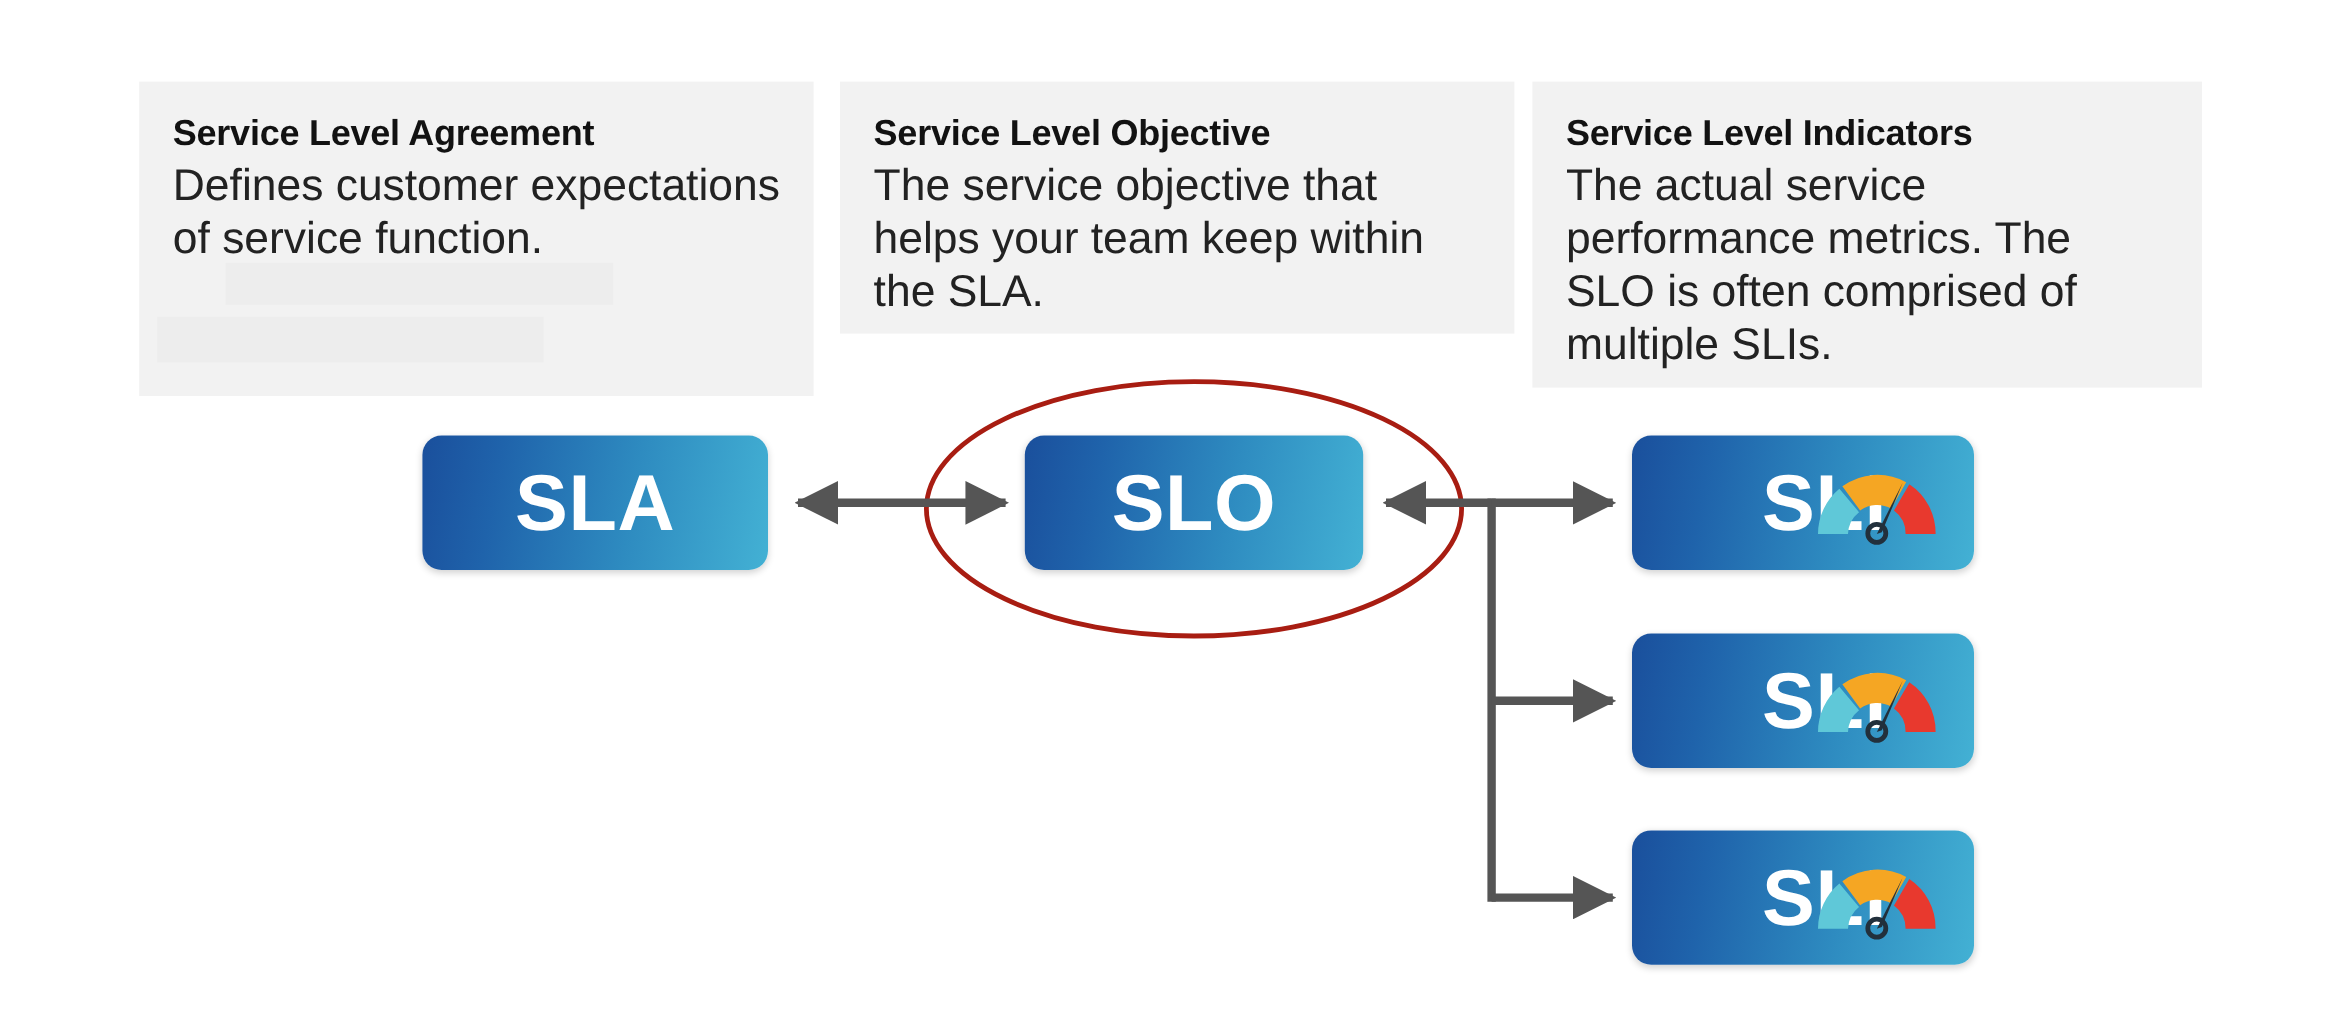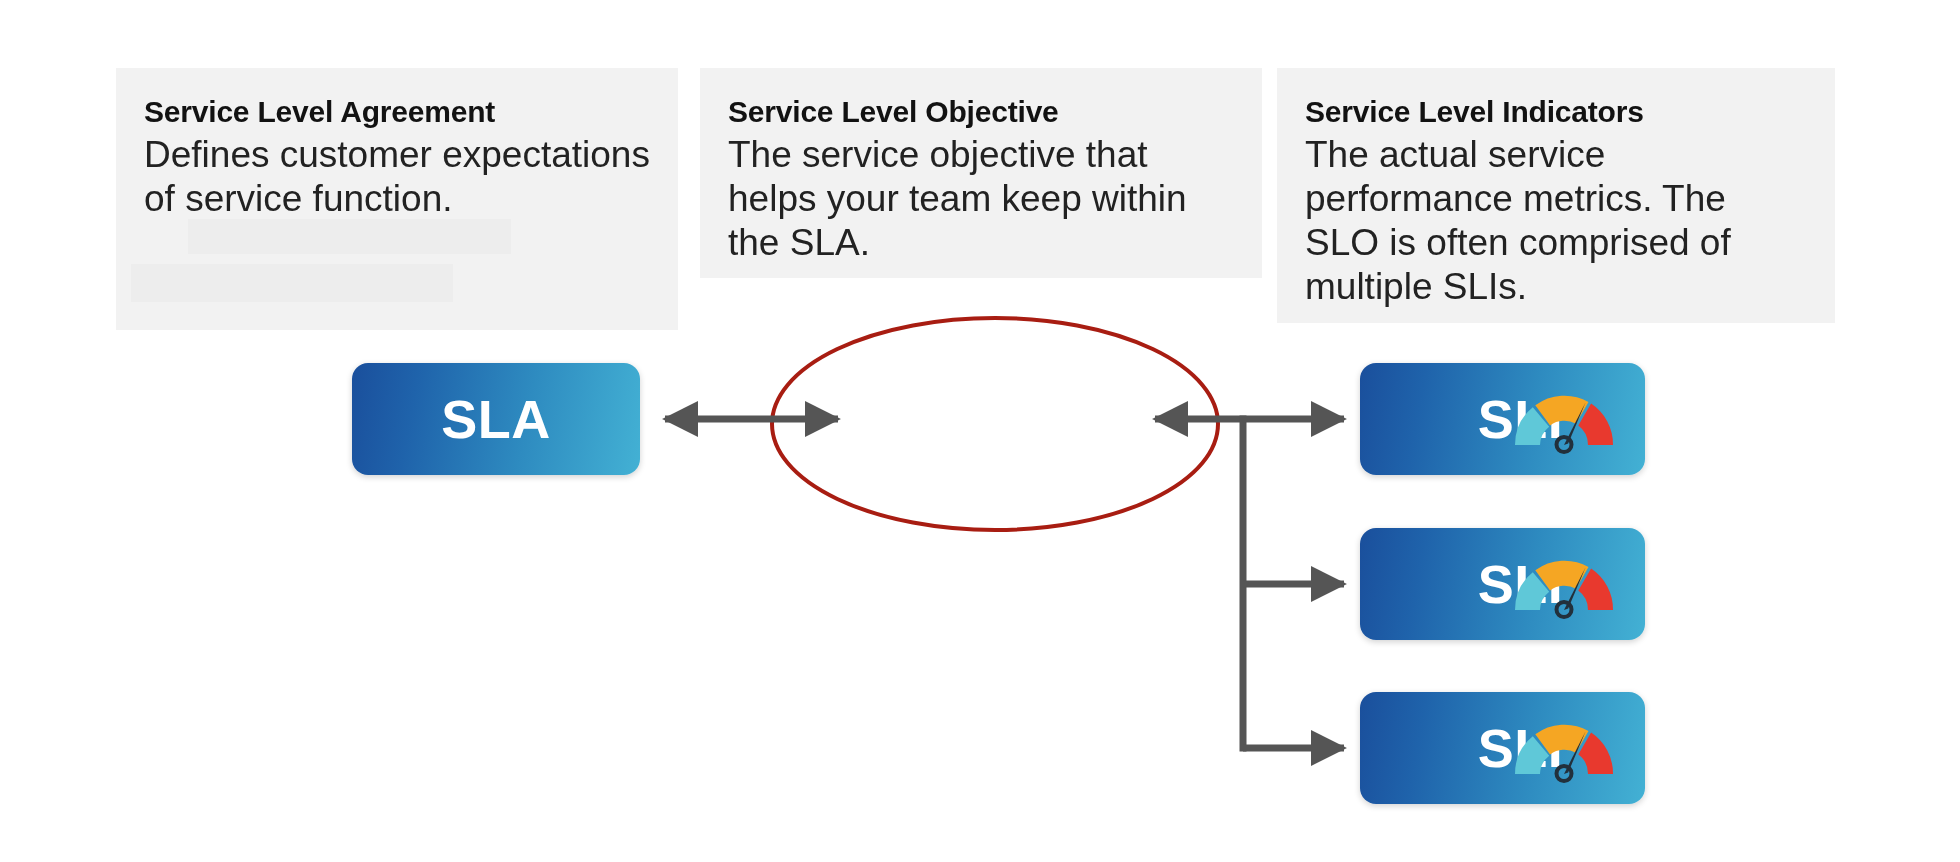--- a/index.html
+++ b/index.html
@@ -64,21 +64,21 @@
     border-radius: 16px;
     background: linear-gradient(100deg, #1a4f9c 0%, #1f63ab 22%, #2e8bc0 60%, #43b1d4 100%);
     box-shadow: 0 2px 6px rgba(0,0,0,0.18);
     display: flex;
     align-items: center;
     box-sizing: border-box;
   }
   .gbox .gbox-label {
     color: #ffffff;
     font-weight: bold;
-    font-size: 54px;
+    font-size: 66px;
     letter-spacing: 0.5px;
     line-height: 1;
   }
 
   #box-sla { left: 352px; top: 363px; width: 288px; height: 112px; justify-content: center; }
   #box-slo { left: 854px; top: 363px; width: 282px; height: 112px; justify-content: center; }
 
   .sli-box {
     left: 1360px;
     width: 285px;
@@ -169,20 +169,23 @@
 
     <g>
       <line x1="1243" y1="748" x2="1344" y2="748" stroke="#555555" stroke-width="7" marker-end="url(#arrow-right)"></line>
     </g>
   </svg>
 
   <div class="gbox" id="box-sla">
     <span class="gbox-label">SLA</span>
   </div>
 
+  <div class="gbox" id="box-slo">
+    <span class="gbox-label">SLO</span>
+  </div>
 
   <div class="gbox sli-box" id="box-sli-1">
     <span class="gbox-label">SLI</span>
     <svg class="sli-gauge" viewBox="0 0 118 76">
       <path d="M 10 64 A 49 49 0 0 1 27.8 26.2 L 44.2 45.8 A 24 24 0 0 0 35 64 Z" fill="#5fc8d8"></path>
       <path d="M 30.3 24.3 A 49 49 0 0 1 83.5 20.9 L 71 42.8 A 24 24 0 0 0 45.1 44.4 Z" fill="#f5a623"></path>
       <path d="M 86.1 22.6 A 49 49 0 0 1 108 64 L 83 64 A 24 24 0 0 0 73.3 44.5 Z" fill="#e8392e"></path>
       <path d="M 59 64 L 80.5 21.5 L 63.2 62.5 Z" fill="#22303c"></path>
       <circle cx="59" cy="63.5" r="7.5" fill="none" stroke="#22303c" stroke-width="4"></circle>
     </svg>

